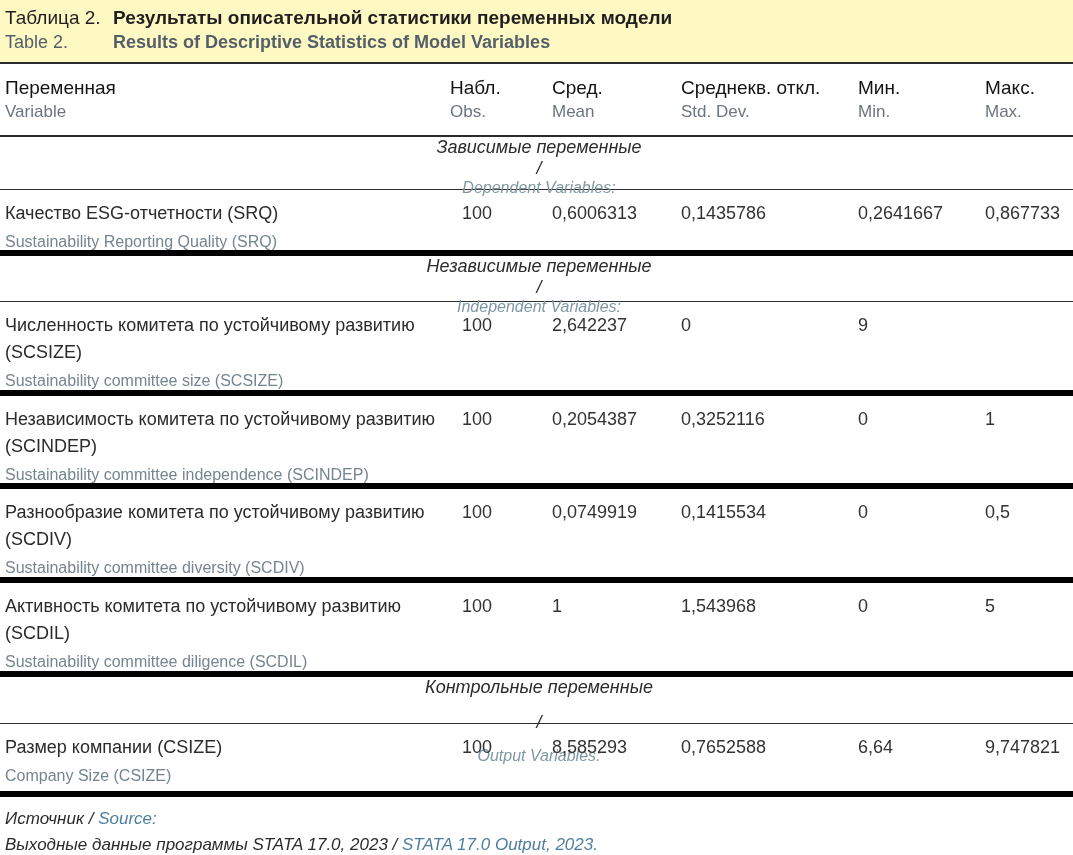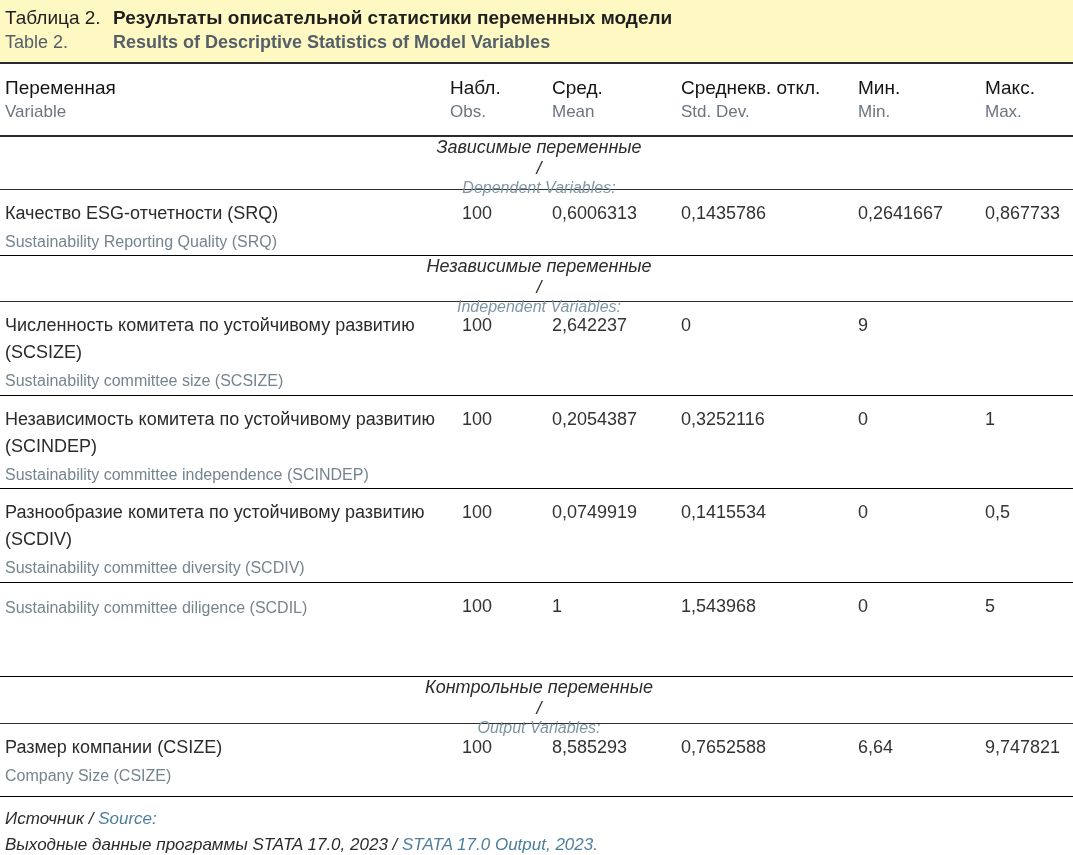--- a/index.html
+++ b/index.html
@@ -61,30 +61,30 @@
     font-style: italic;
     flex-direction: column;
   }
   .sec-ru  { font-size: 18px; color: #2b2b2b; }
   .sec-sep { font-size: 18px; color: #2b2b2b; white-space: pre; }
   .sec-en  { font-size: 16px; color: #7f97a4; }
 
   
   .data-row {
     box-sizing: border-box;
-    border-bottom: 1px solid #000000;
+    border-bottom: 6px solid #000000;
     padding-top: 10px;
     overflow: hidden;
   }
   .var-ru { font-size: 18px; line-height: 27px; color: #2b2b2b; max-width: 432px; }
   .var-en { font-size: 16px; line-height: 21px; color: #74858f; margin-top: 4px; }
   .num { font-size: 18px; color: #333333; line-height: 27px; }
   .data-row .obs { padding-left: 12px; }
 
-  .h46 { height: 46px; } .h47 { height: 47px; } .h53 { height: 53px; }
+  .h46 { height: 46px; } .h47 { height: 47px; gap: 14px; } .h53 { height: 53px; }
   .h66 { height: 66px; } .h73 { height: 73px; }
   .h93 { height: 93px; } .h94 { height: 94px; }
 
   
   .tfoot {
     box-sizing: border-box;
     padding: 9px 0 0 5px;
     font-style: italic;
     font-size: 17px;
     line-height: 26px;
@@ -186,20 +186,21 @@
     </div>
     <div class="num obs">100</div>
     <div class="num">0,0749919</div>
     <div class="num">0,1415534</div>
     <div class="num">0</div>
     <div class="num">0,5</div>
   </div>
 
   <div class="data-row grid h94">
     <div class="cell">
+      <div class="var-ru">Активность комитета по устойчивому развитию (SCDIL)</div>
       <div class="var-en">Sustainability committee diligence (SCDIL)</div>
     </div>
     <div class="num obs">100</div>
     <div class="num">1</div>
     <div class="num">1,543968</div>
     <div class="num">0</div>
     <div class="num">5</div>
   </div>
 
   <div class="section-row h47">

